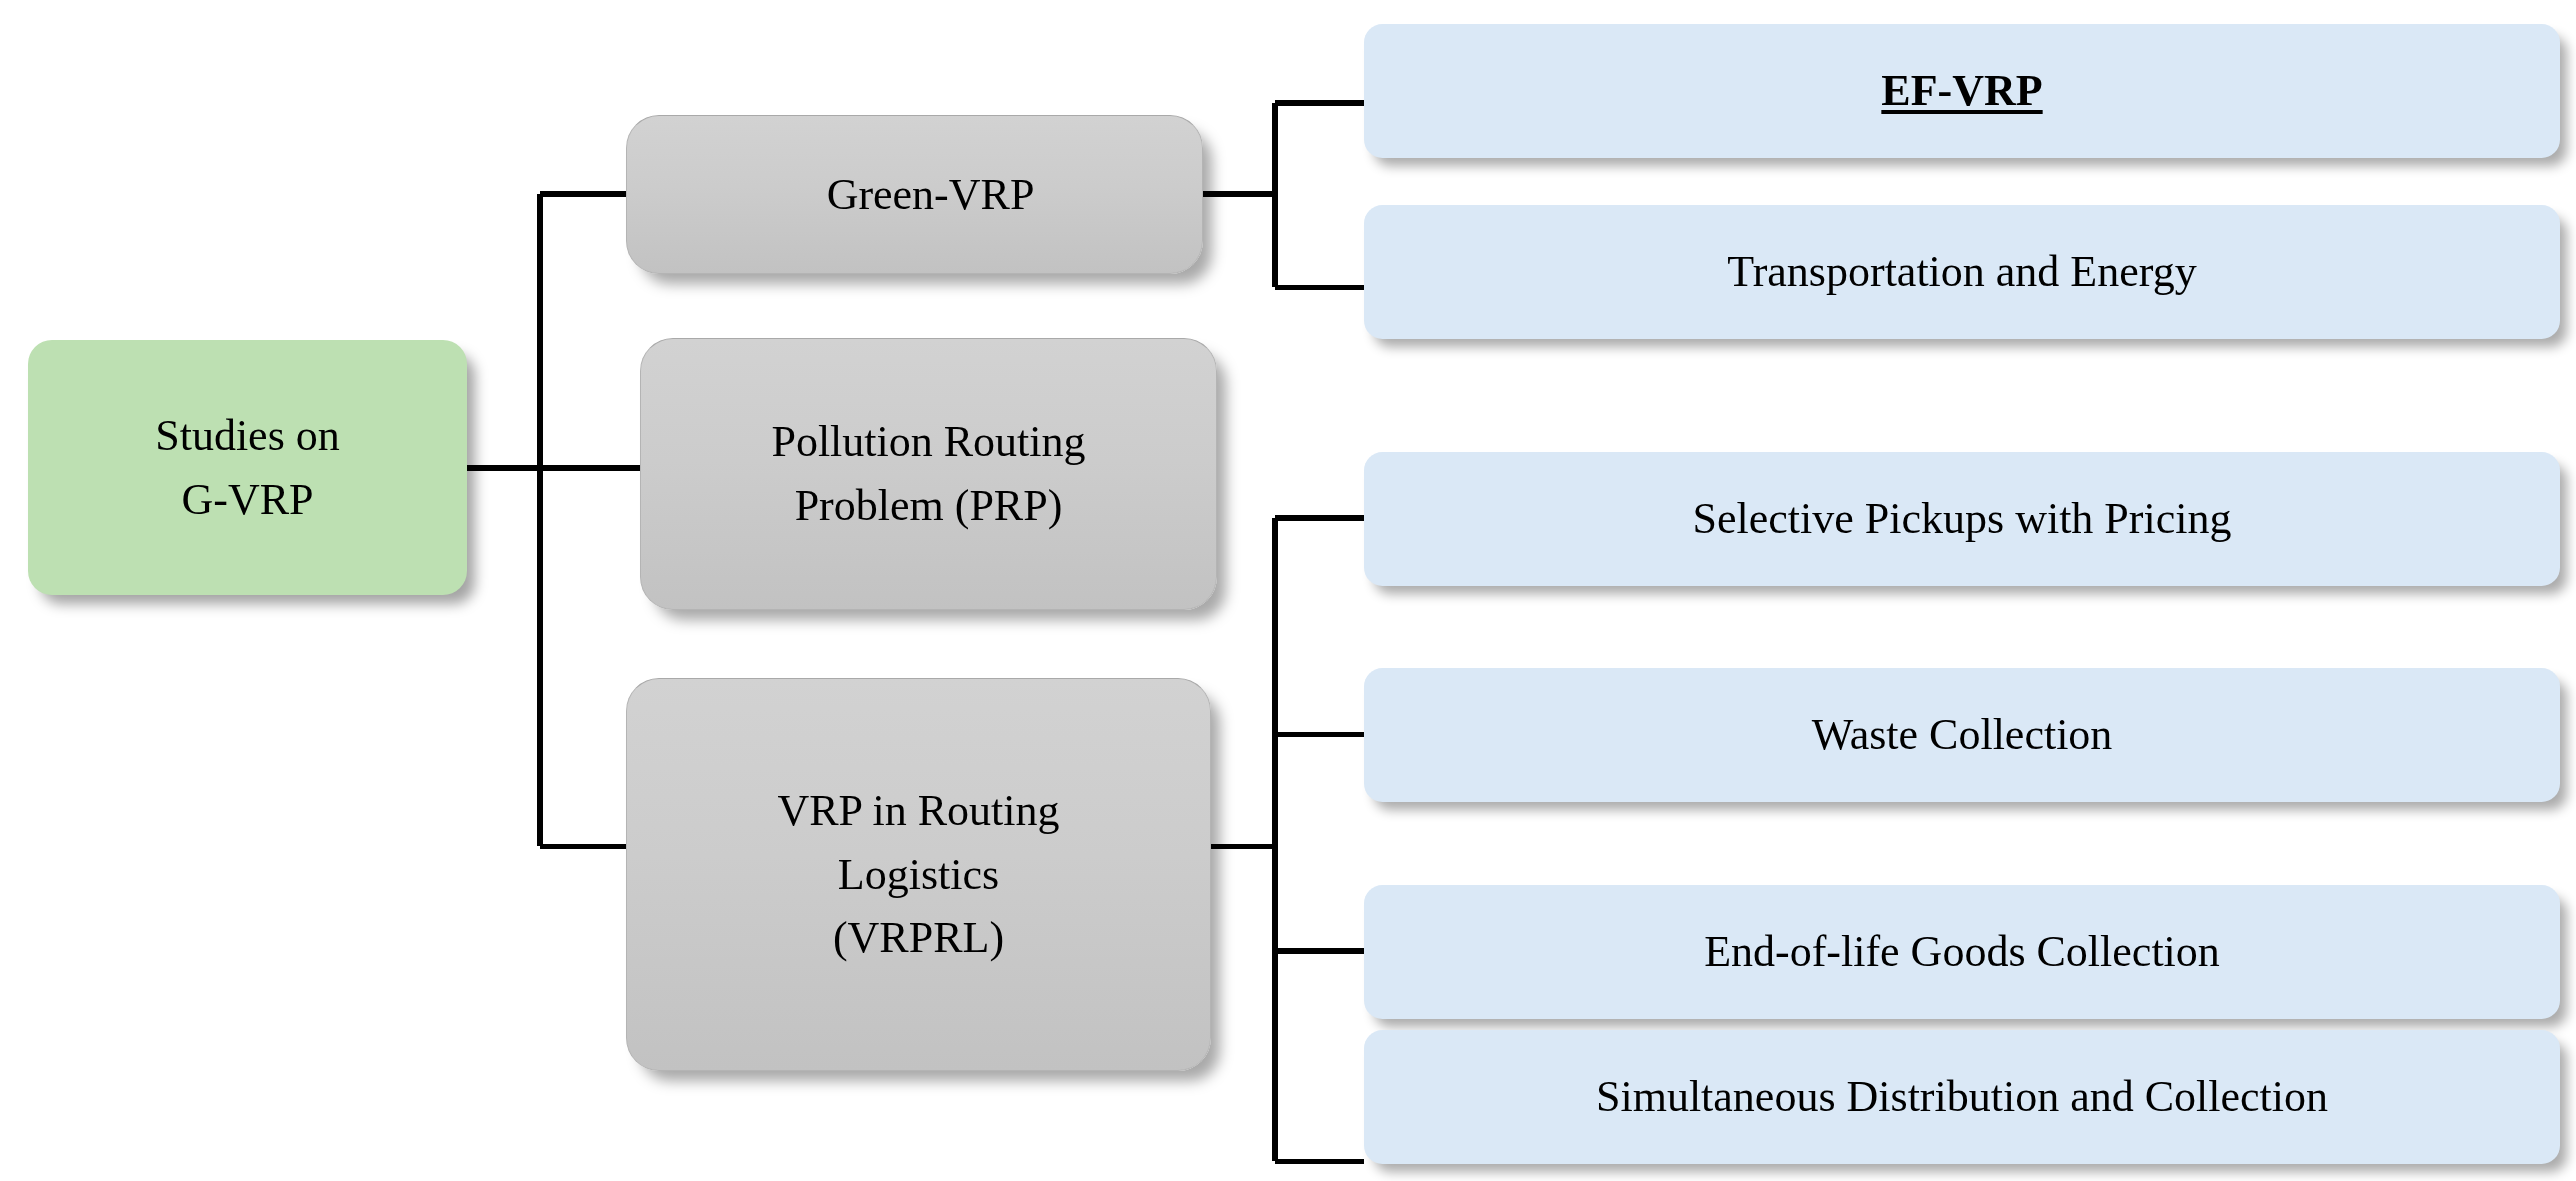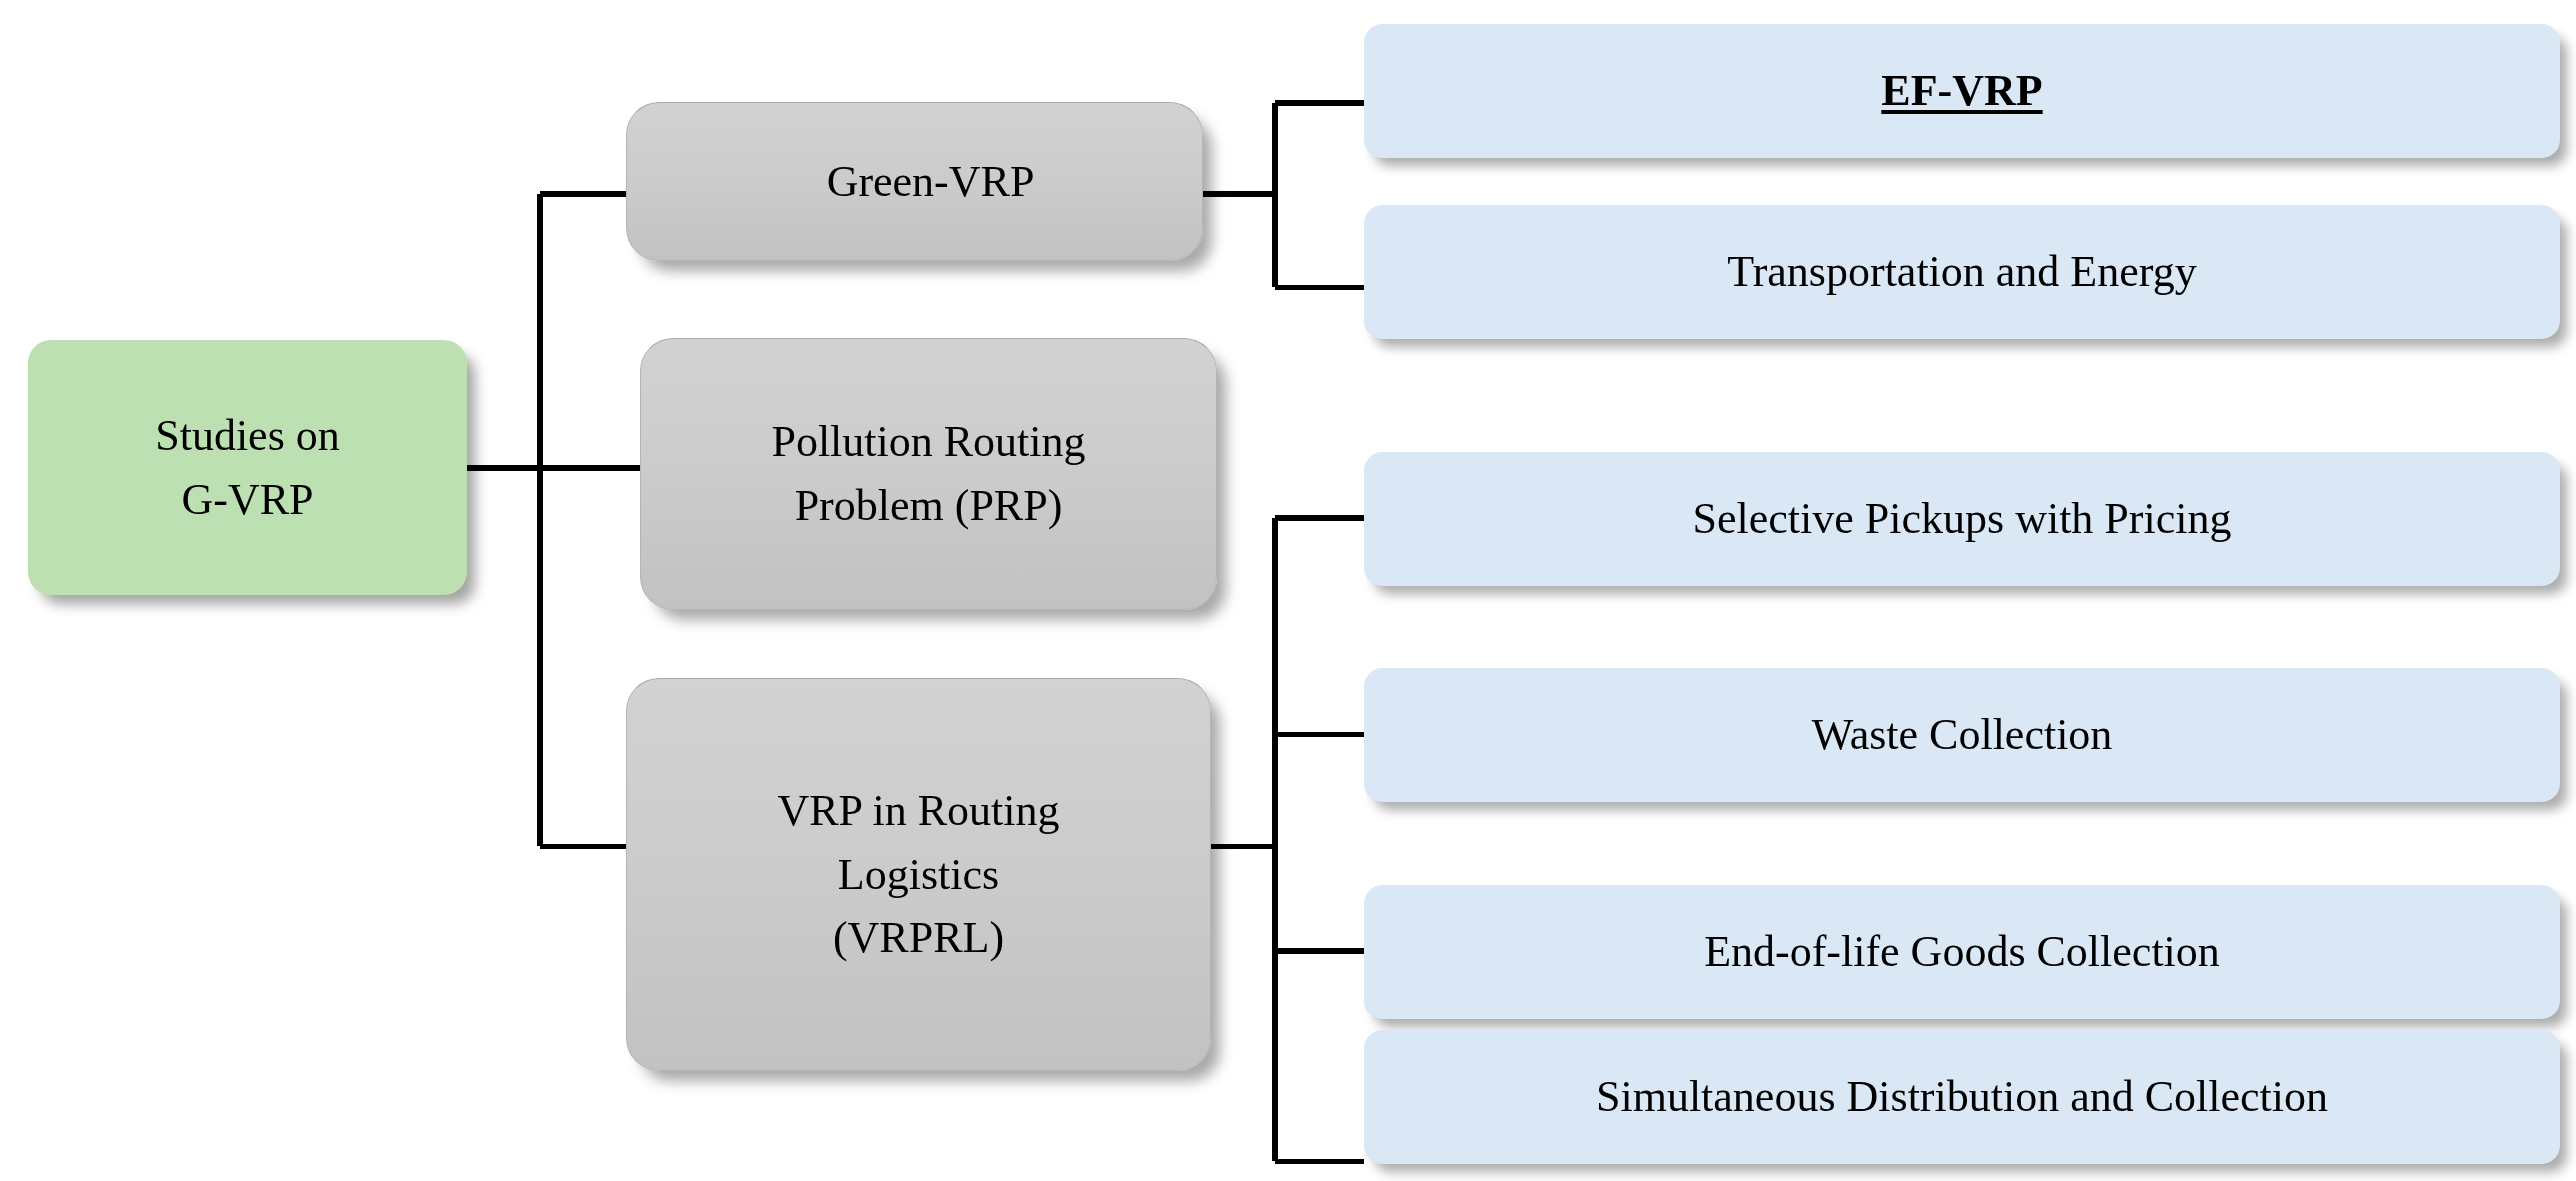--- a/index.html
+++ b/index.html
@@ -80,28 +80,28 @@
 
       <path d="M1710,1196 L1802,1196"></path>
       <path d="M1802,732 L1802,1641"></path>
       <path d="M1802,732 L1928,732"></path>
       <path d="M1802,1038 L1928,1038"></path>
       <path d="M1802,1344 L1928,1344"></path>
       <path d="M1802,1641 L1928,1641"></path>
     </g>
   </svg>
 
-  <div class="node node-root" style="left:28px;top:340px;width:439px;height:255px;border-radius:23px;">
+  <div class="node node-root" style="left:28px;top:340px;width:439px;height:255px;">
     <div class="label">
       <span>Studies on</span><br>
       <span>G-VRP</span>
     </div>
   </div>
 
-  <div class="node node-mid" style="left:626px;top:102px;width:577px;height:159px;padding-left:32px;">
+  <div class="node node-mid" style="left:626px;top:115px;width:577px;height:159px;padding-left:32px;">
     <div class="label">
       <span>Green-VRP</span>
     </div>
   </div>
 
   <div class="node node-mid" style="left:640px;top:338px;width:577px;height:272px;">
     <div class="label">
       <span>Pollution Routing</span><br>
       <span>Problem (PRP)</span>
     </div>

